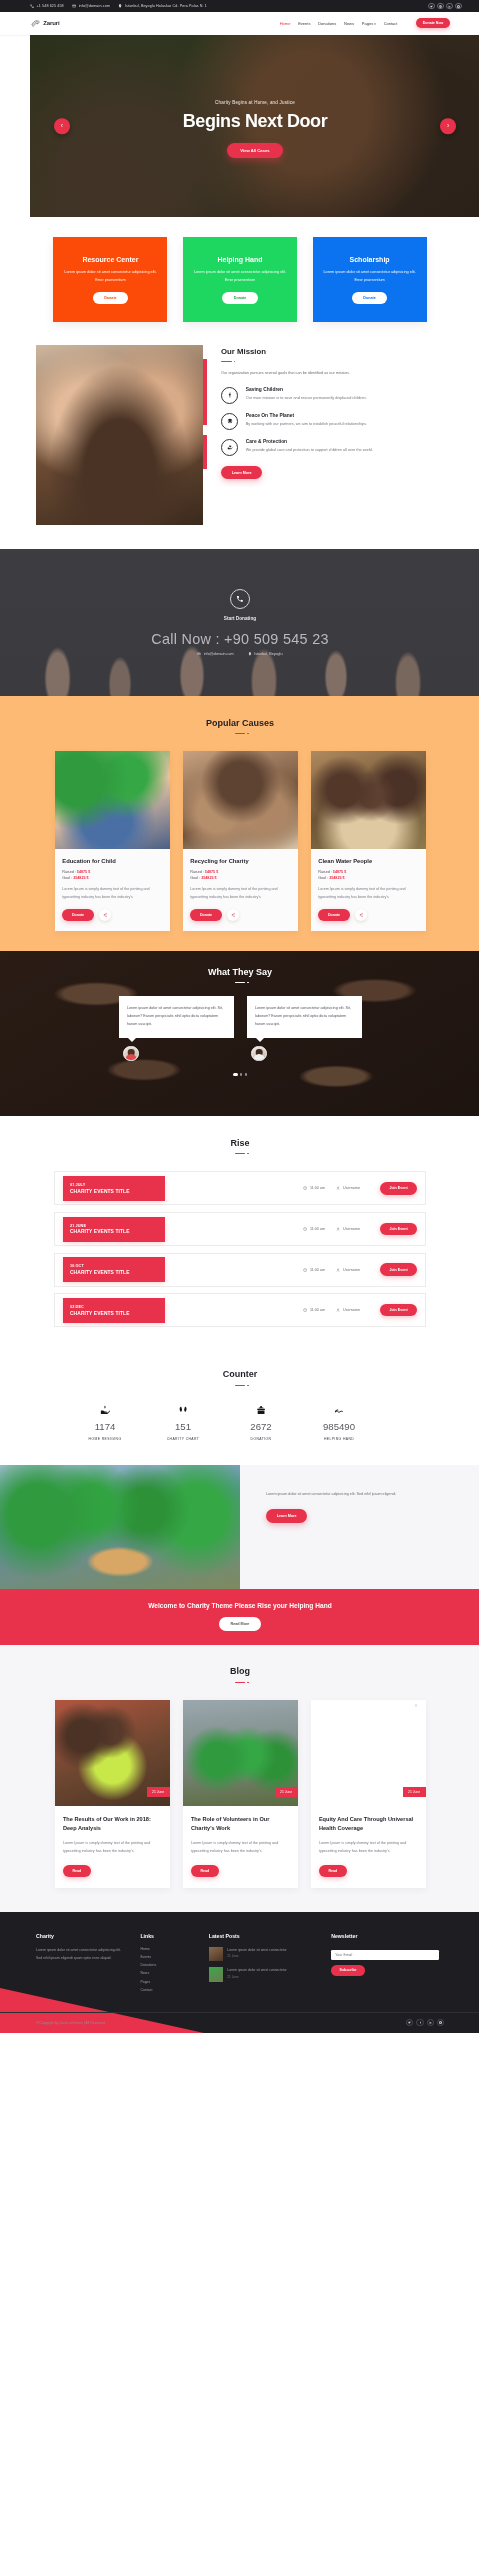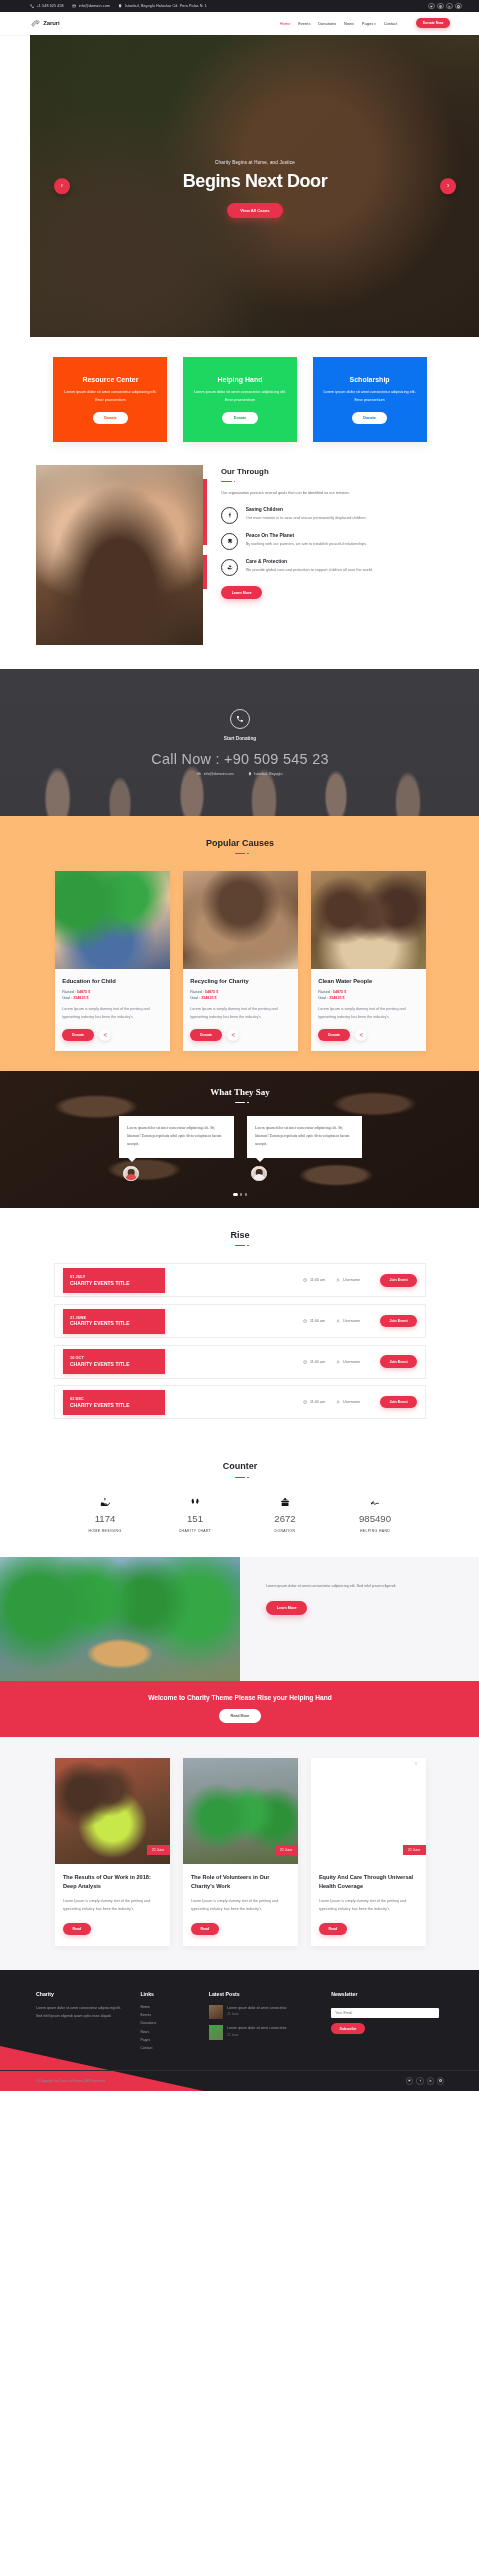--- a/index.html
+++ b/index.html
@@ -47,21 +47,21 @@
   .nav-link.active{color:#e8314a;}
   .caret{display:inline-block;margin-left:1.2px;font-size:3px;color:#3c3c44;}
   .btn-donate-nav{
     margin-left:10.8px;background:#e8314a;color:#fff;font-size:3.6px;font-weight:600;
     padding:3px 6.6px;border-radius:8.4px;border:none;cursor:pointer;white-space:nowrap;
     box-shadow:0 1.8px 4.2px rgba(232,49,74,.35);
   }
 
   
   .hero{
-    position:relative;height:302px;overflow:hidden;
+    position:relative;height:182px;overflow:hidden;
     background:linear-gradient(160deg,#2e3a22 0%,#46401f 30%,#6d4f32 55%,#2a2118 100%);
     margin-left:30px;
   }
   .hero-bg{position:absolute;inset:0;
     background:
       radial-gradient(circle at 22% 72%, rgba(90,70,48,.95) 0 14%, rgba(0,0,0,0) 36%),
       radial-gradient(circle at 62% 42%, rgba(140,90,55,.9) 0 20%, rgba(0,0,0,0) 46%),
       radial-gradient(circle at 82% 60%, rgba(60,44,30,.9) 0 22%, rgba(0,0,0,0) 48%),
       radial-gradient(circle at 40% 20%, rgba(58,72,36,.9) 0 26%, rgba(0,0,0,0) 52%),
       linear-gradient(150deg,#36411f,#55472a 45%,#2a2019);
@@ -177,21 +177,21 @@
   .cause-p{font-size:3.7px;line-height:2.05;color:#7a7a84;margin:6px 0 7.2px;}
   .cause-actions{display:flex;align-items:center;gap:5.4px;}
   .btn-sm{background:#e8314a;color:#fff;border:none;border-radius:7.2px;
     font-size:3.6px;font-weight:600;padding:4.2px 9.6px;cursor:pointer;
     box-shadow:0 1.8px 4.8px rgba(232,49,74,.3);}
   .share{width:12px;height:12px;border-radius:50%;background:#fff;box-shadow:0 1.2px 3.6px rgba(0,0,0,.12);
     display:flex;align-items:center;justify-content:center;cursor:pointer;}
   .share svg{width:4.2px;height:4.2px;fill:#e8314a;}
 
   
-  .testi{position:relative;height:137px;overflow:hidden;background:#737373;font-family:Liberation Serif, serif;}
+  .testi{position:relative;height:165px;overflow:hidden;background:#737373;}
   .testi-bg{position:absolute;inset:0;
     background:
       radial-gradient(ellipse 54px 15.6px at 20% 26%, #9c7152 0 60%, rgba(0,0,0,0) 78%),
       radial-gradient(ellipse 54px 15.6px at 78% 24%, #8d6448 0 60%, rgba(0,0,0,0) 78%),
       radial-gradient(ellipse 48px 14.4px at 30% 72%, #8a6346 0 60%, rgba(0,0,0,0) 78%),
       radial-gradient(ellipse 48px 14.4px at 70% 76%, #9b7353 0 60%, rgba(0,0,0,0) 78%),
       linear-gradient(150deg,#3a2519,#20150f);
     opacity:.92;}
   .testi-shade{position:absolute;inset:0;background:rgba(20,12,8,.45);}
   .testi-in{position:relative;z-index:3;padding-top:15.6px;}
@@ -227,21 +227,21 @@
   .ev-title{font-size:4.9px;font-weight:700;letter-spacing:0.1px;}
   .ev-meta{display:flex;gap:10.8px;margin-left:auto;align-items:center;}
   .ev-m{display:flex;align-items:center;gap:3px;font-size:3.7px;color:#6c6c76;}
   .ev-m svg{width:4.2px;height:4.2px;fill:none;stroke:#3d3d46;stroke-width:1.6;}
   .btn-join{background:#e8314a;color:#fff;border:none;border-radius:7.8px;
     font-size:3.6px;font-weight:600;padding:4.2px 9px;margin-left:9.6px;cursor:pointer;
     box-shadow:0 1.8px 5.4px rgba(232,49,74,.3);}
 
   
   .counter-sec{background:#fff;padding:21.6px 0 24px;}
-  .counters{display:flex;justify-content:space-between;width:348px;margin:0 auto;}
+  .counters{display:flex;width:348px;margin:0 auto;}
   .cnt{text-align:center;width:78px;}
   .cnt-ico{height:13px;display:flex;align-items:center;justify-content:center;margin-bottom:5.4px;}
   .cnt-ico svg{width:10.2px;height:10.2px;fill:#15151b;}
   .cnt-num{font-size:9.6px;font-weight:300;color:#58585f;margin-bottom:4.2px;}
   .cnt-lab{font-size:3.4px;letter-spacing:0.4px;color:#3d3d46;}
 
   
   .choose{display:flex;background:#f6f6f9;height:124px;}
   .choose-img{width:240px;height:100%;
     background:
@@ -432,21 +432,21 @@
   </div>
 
   <div class="mission">
     <div class="mission-row">
       <div class="mission-img">
         <div class="mission-photo"></div>
         <div class="mission-accent"></div>
         <div class="mission-accent2"></div>
       </div>
       <div class="mission-body">
-        <div class="sec-h">Our Through</div>
+        <div class="sec-h">Our Mission</div>
         <div class="dash"></div>
         <div class="mission-desc">Our organization pursues several goals that can be identified as our mission.</div>
 
         <div class="mis-item">
           <div class="mis-circle">
             <svg viewBox="0 0 24 24">
                 <path d="M12 2a2 2 0 110 4 2 2 0 010-4zm-1 5h2l3 5-1.6 1-1.4-2.2V22h-1.6v-6h-.8v6H9.6V10.8L8.2 13 6.6 12l3-5z"></path>
               </svg>
           </div>
           <div>
@@ -761,20 +761,24 @@
       <button class="btn-pill">Learn More</button>
     </div>
   </div>
 
   <div class="cta">
     <h3>Welcome to Charity Theme Please Rise your Helping Hand</h3>
     <button>Read More</button>
   </div>
 
   <div class="blog-sec">
+    <div class="sec-head">
+      <h2>Blog</h2>
+      <div class="dash"></div>
+    </div>
     <div class="blogs">
       <div class="bcard">
         <div class="bimg b1">
           <span class="bdate">21 June</span>
         </div>
         <div class="bbody">
           <div class="bt">The Results of Our Work in 2018: Deep Analysis</div>
           <div class="bp">Lorem Ipsum is simply dummy text of the printing and typesetting industry has been the industry's</div>
           <button class="btn-sm">Read</button>
         </div>

